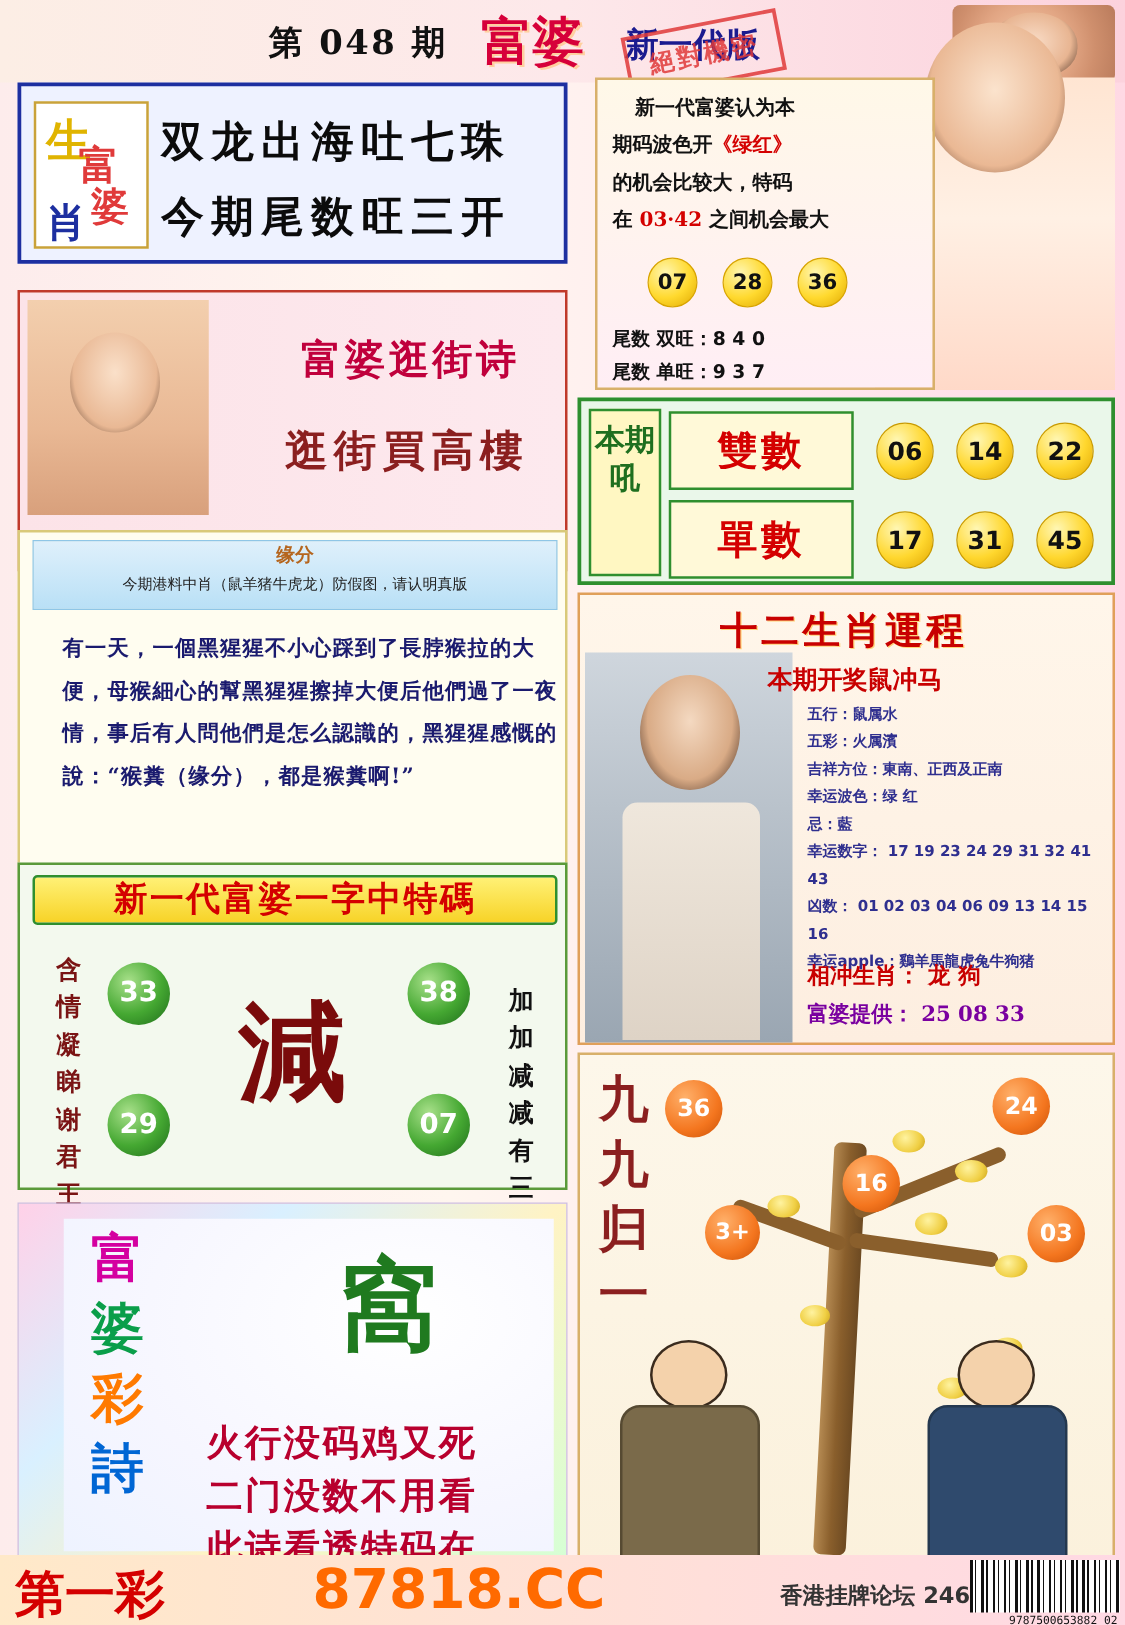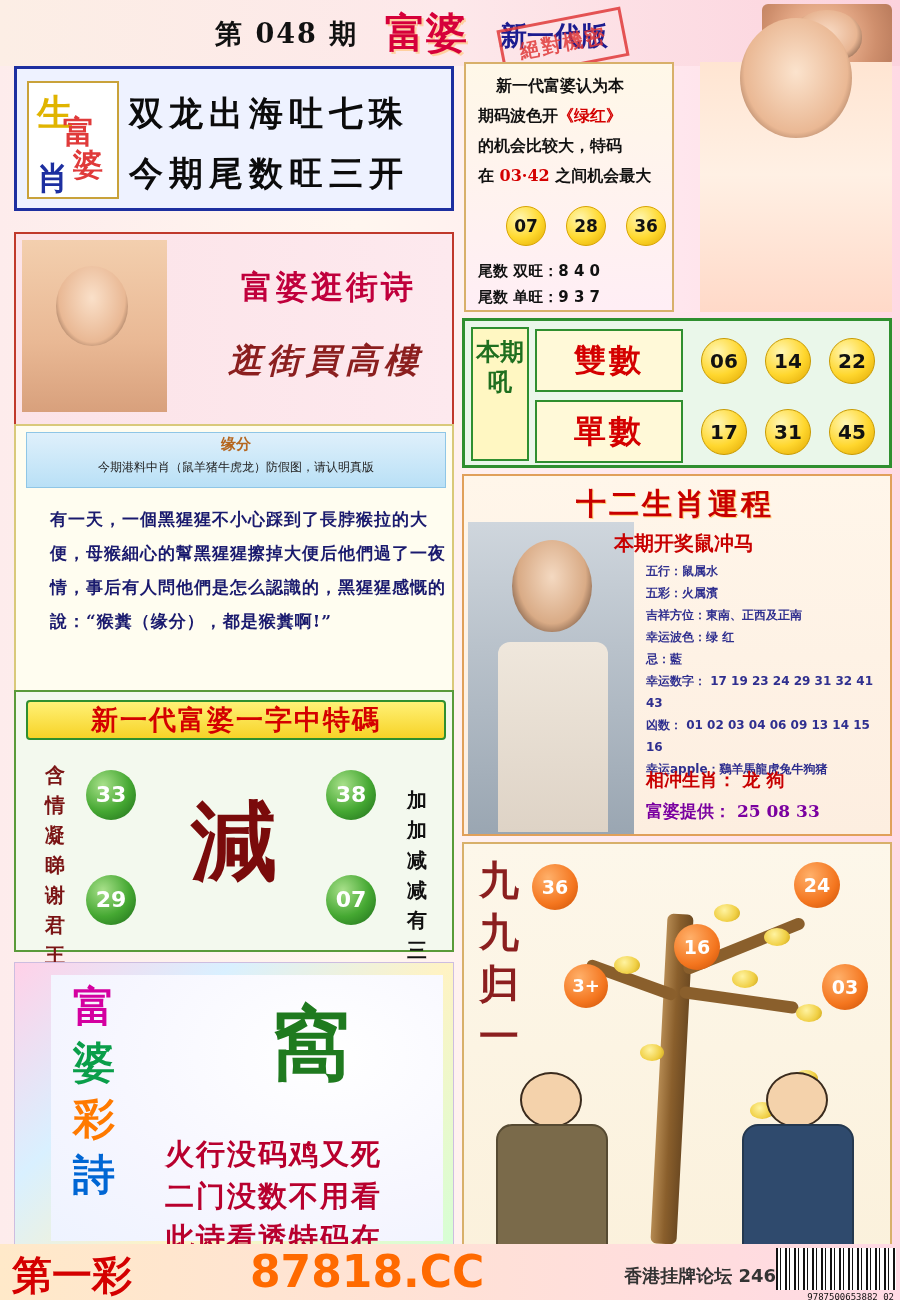--- a/index.html
+++ b/index.html
@@ -93,21 +93,21 @@
     content:""; position:absolute; left:34px; top:26px; width:72px; height:80px;
     background: radial-gradient(ellipse at 50% 40%, #fae0c9 0%, #e9b894 65%, #3a2318 100%);
     border-radius:50%;
   }
   .street-t1 {
     position:absolute; left:225px; top:32px; font-size:32px; color:#c0003c; font-weight:700;
     font-family:"DejaVu Serif","Liberation Serif",serif; letter-spacing:3px;
   }
   .street-t2 {
     position:absolute; left:212px; top:104px; font-size:34px; color:#8b1f1f; font-weight:700;
-    font-family:"DejaVu Serif","Liberation Serif",serif; letter-spacing:5px;font-style:italic;
+    font-family:"DejaVu Serif","Liberation Serif",serif; letter-spacing:5px;
   }
 
   
   .story {
     left:14px; top:424px; width:440px; height:306px;
     background:#fffdf0; border:2px solid #d9c97a;
   }
   .story-band {
     position:absolute; left:10px; top:6px; width:420px; height:56px;
     background: linear-gradient(180deg,#dff0fb 0%, #b9e0f6 100%);
@@ -182,21 +182,21 @@
     font-family:"DejaVu Serif","Liberation Serif",serif;
   }
   .fupo-lines {
     position:absolute; left:150px; top:170px; width:300px;
     font-size:29px; line-height:42px; color:#b8002e; font-weight:700;
     font-family:"DejaVu Serif","Liberation Serif",serif; letter-spacing:2px;
   }
 
   
   .analysis {
-    left:464px; top:62px; width:210px; height:250px;
+    left:476px; top:62px; width:272px; height:250px;
     background: linear-gradient(180deg,#fff8e8 0%, #ffeef5 100%);
     border:2px solid #d8b06a;
   }
   .an-line { position:absolute; left:12px; font-size:16px; color:#111; font-weight:700;
     font-family:"DejaVu Serif","Liberation Serif",serif; white-space:nowrap;}
   .an-l0 { left:30px; top:12px; }
   .an-l1 { top:42px; }
   .an-l2 { top:72px; }
   .an-l3 { top:102px; }
   .an-red { color:#d40000; }

